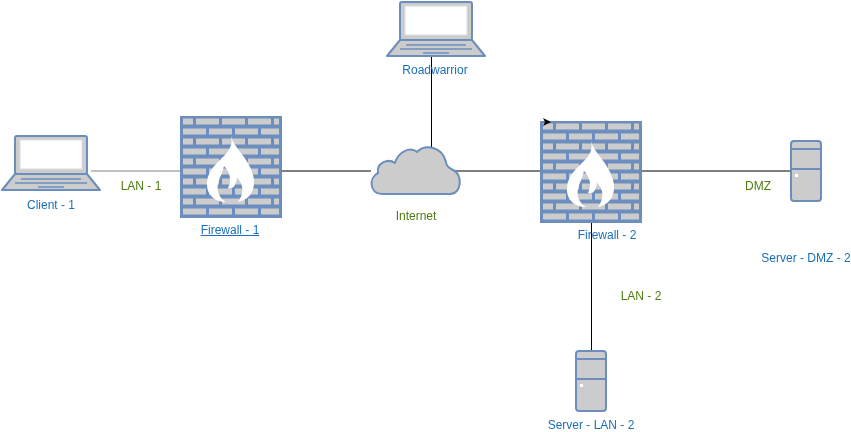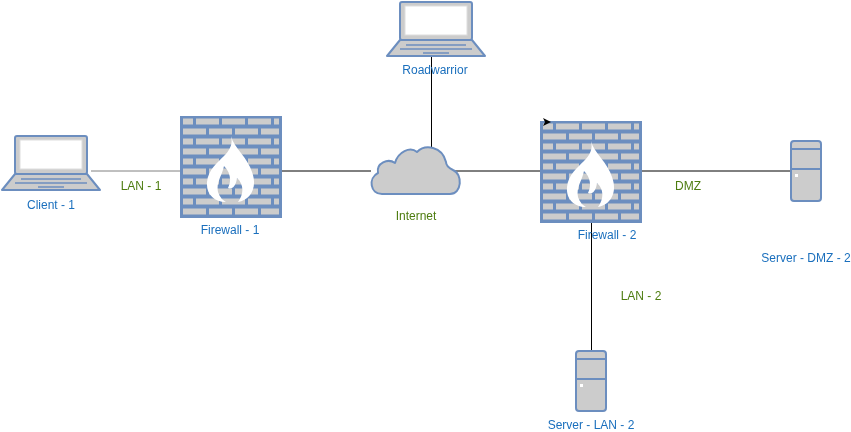--- a/index.html
+++ b/index.html
@@ -83,22 +83,22 @@
       <use href="#server"></use>
     </g>
   <g transform="translate(575,350)">
       <use href="#server"></use>
     </g>
 
   <path d="M543 118 L551 122 L543 126 L545 122 Z" fill="#000000"></path>
 </svg>
 
 <div class="lbl node-lbl" style="left:51px; top:198px;text-align:right;">Client - 1</div>
-<div class="lbl node-lbl" style="left:230px; top:223px;">Firewall - 1</div>
+<div class="lbl node-lbl" style="left:230px; top:223px;text-decoration:underline;">Firewall - 1</div>
 <div class="lbl node-lbl" style="left:435px; top:63px;">Roadwarrior</div>
 <div class="lbl edge-lbl" style="left:416px; top:209px;">Internet</div>
 <div class="lbl node-lbl" style="left:591px; top:228px;padding-left:32px;">Firewall - 2</div>
 <div class="lbl node-lbl" style="left:806px; top:208px;margin-top:43px;">Server - DMZ - 2</div>
 <div class="lbl node-lbl" style="left:591px; top:418px;">Server - LAN - 2</div>
 
 <div class="lbl edge-lbl" style="left:141px; top:179px;">LAN - 1</div>
-<div class="lbl edge-lbl" style="left:688px; top:179px;">DMZ</div>
+<div class="lbl edge-lbl" style="left:758px; top:179px;">DMZ</div>
 <div class="lbl edge-lbl" style="left:641px; top:289px;">LAN - 2</div>
 
 </body></html>

